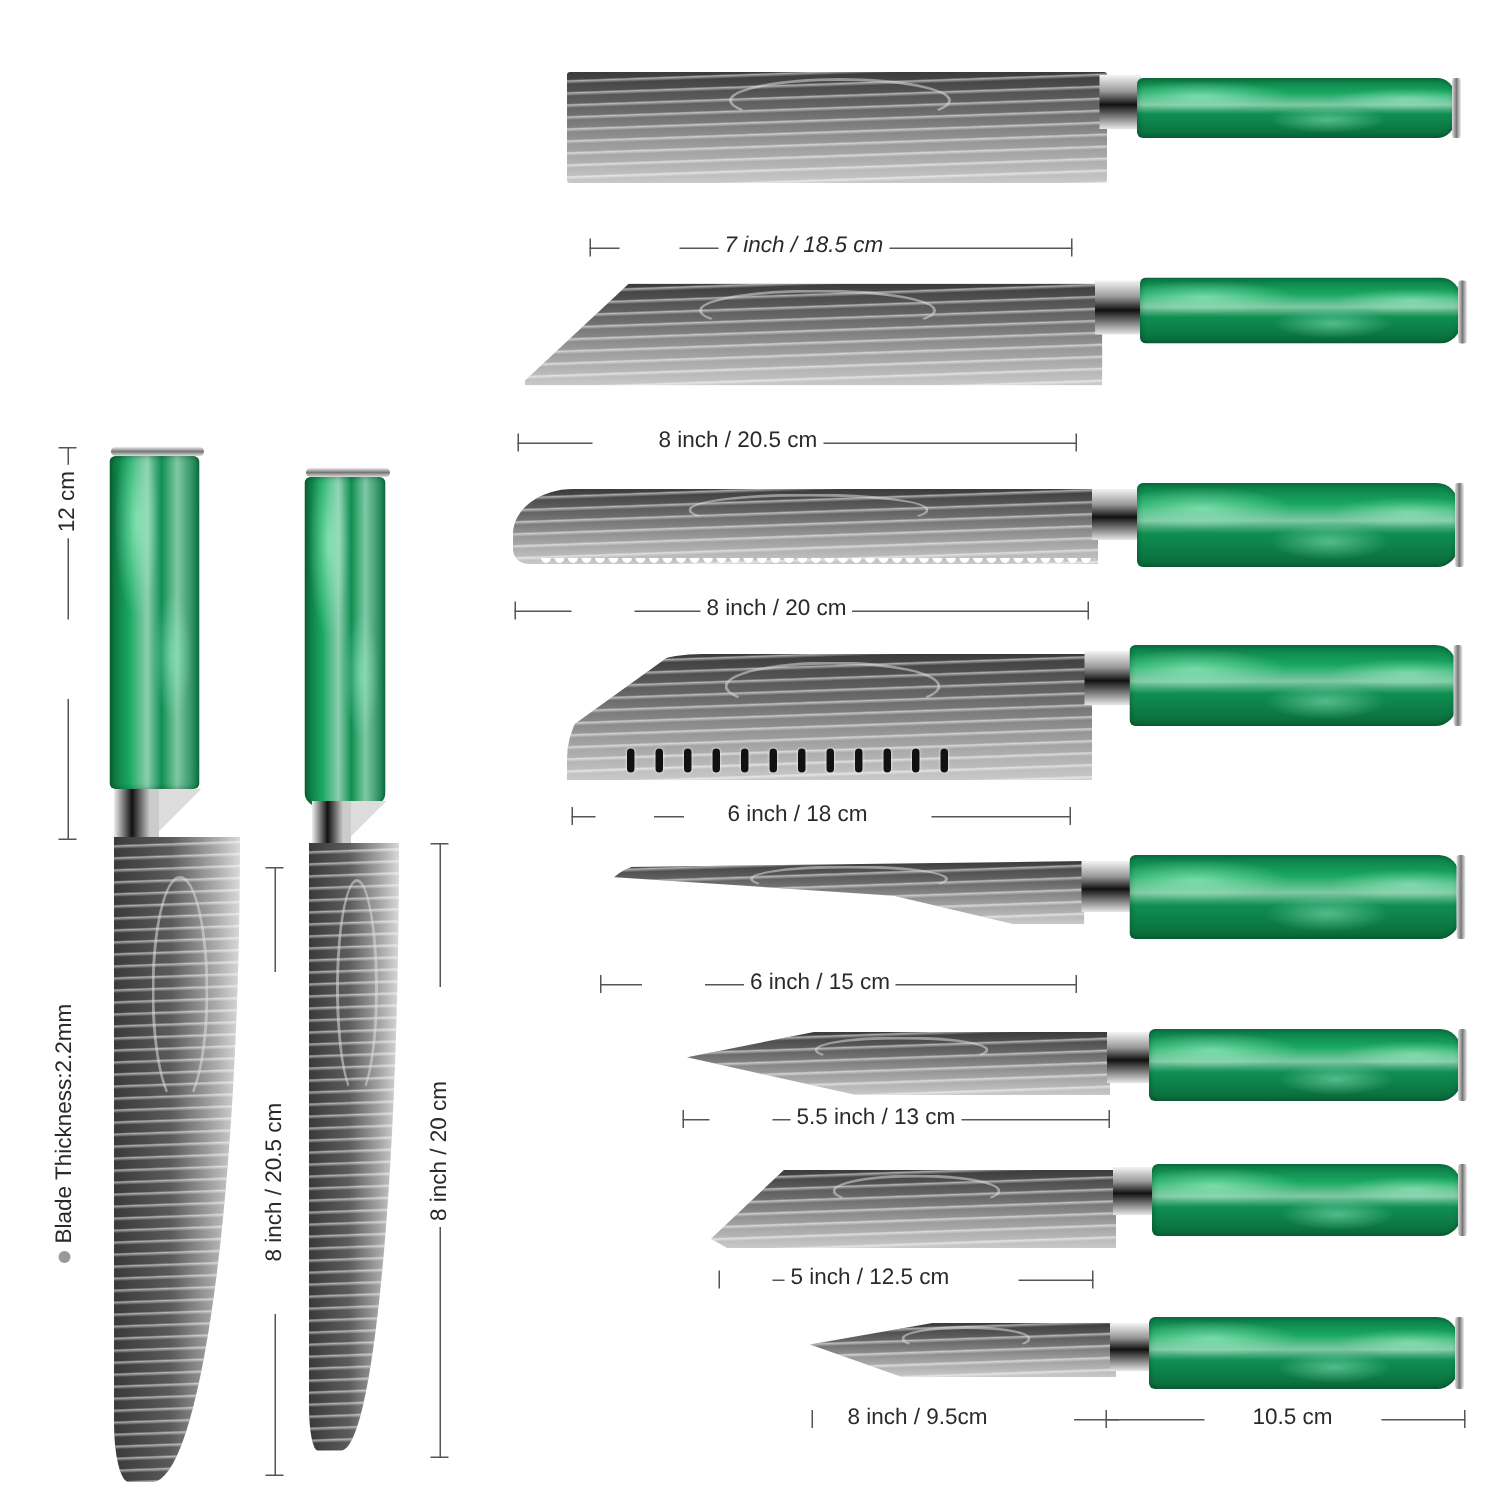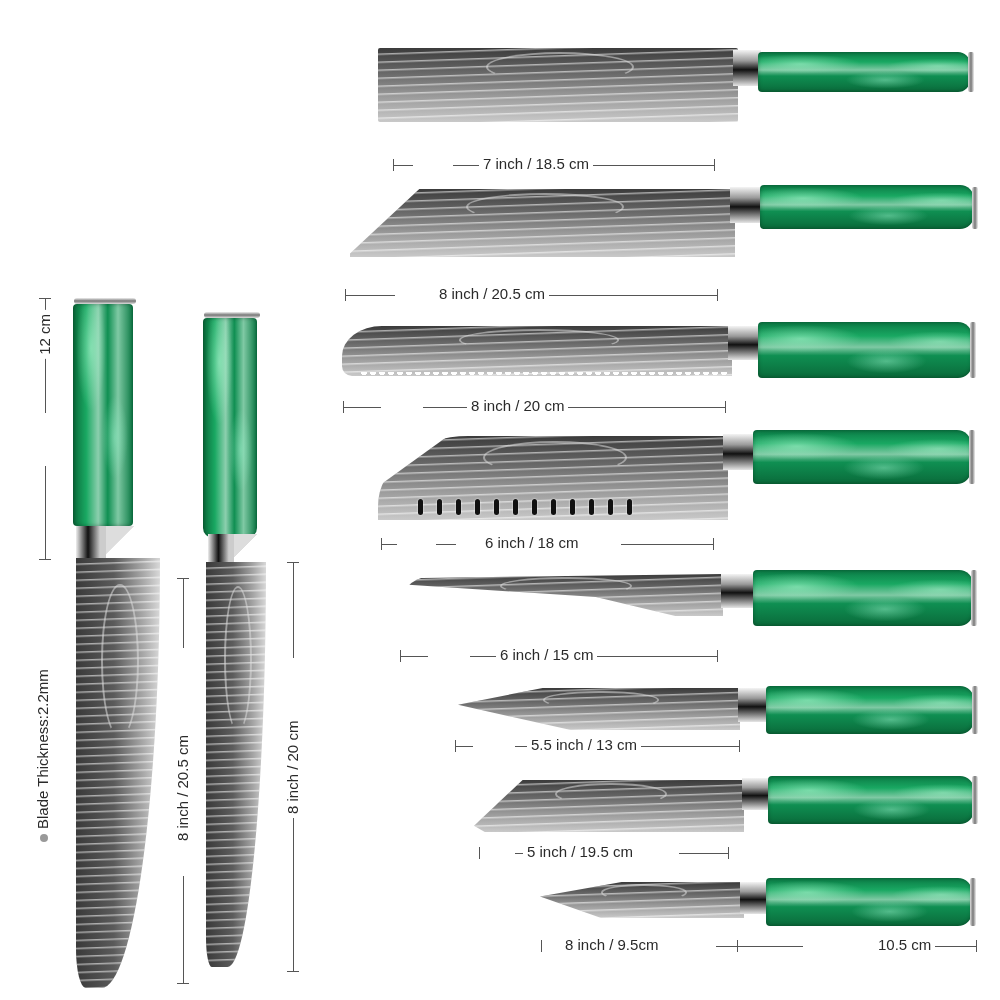--- a/index.html
+++ b/index.html
@@ -83,21 +83,21 @@
   <div class="tick" style="top:409px;"></div>
 </div>
 <div class="vlabel" style="left:284px;top:818px;">8 inch / 20 cm</div>
 
 <div class="knife" style="left:378px;top:46px;width:600px;height:80px;">
   <div class="blade" style="left:0;top:2px;width:360px;height:74px;border-radius:2px;"></div>
   <div class="bolster" style="left:355px;top:4px;width:28px;height:36px;"></div>
   <div class="handle" style="left:380px;top:6px;width:212px;height:40px;border-radius:4px 12px 12px 4px;"></div>
   <div class="cap" style="left:590px;top:6px;width:6px;height:40px;border-radius:2px;"></div>
 </div>
-<div class="dim" style="left:393px;top:158px;width:254px;">
+<div class="dim" style="left:393px;top:158px;width:254px;font-style:italic;">
   <div class="tick" style="left:0;"></div>
   <div class="line" style="left:0;width:20px;"></div>
   <div class="line" style="left:60px;width:262px;"></div>
   <div class="tick" style="left:321px;"></div>
   <div class="label" style="left:86px;">7 inch / 18.5 cm</div>
 </div>
 
 <div class="knife" style="left:350px;top:183px;width:630px;height:80px;">
   <div class="blade" style="left:0;top:6px;width:385px;height:68px;clip-path:polygon(0 95%,18% 0,100% 0,100% 100%,0 100%);"></div>
   <div class="bolster" style="left:380px;top:4px;width:32px;height:36px;"></div>
@@ -188,31 +188,31 @@
   <div class="blade" style="left:0;top:6px;width:270px;height:52px;clip-path:polygon(0 88%,18% 0,100% 0,100% 100%,4% 100%);"></div>
   <div class="bolster" style="left:268px;top:4px;width:28px;height:32px;"></div>
   <div class="handle" style="left:294px;top:2px;width:206px;height:48px;border-radius:4px 14px 14px 4px;"></div>
   <div class="cap" style="left:498px;top:2px;width:6px;height:48px;border-radius:2px;"></div>
 </div>
 <div class="dim" style="left:479px;top:846px;width:250px;">
   <div class="tick" style="left:0;"></div>
   <div class="line" style="left:36px;width:14px;"></div>
   <div class="line" style="left:200px;width:50px;"></div>
   <div class="tick" style="left:249px;"></div>
-  <div class="label" style="left:44px;">5 inch / 19.5 cm</div>
+  <div class="label" style="left:44px;">5 inch / 12.5 cm</div>
 </div>
 
 <div class="knife" style="left:540px;top:876px;width:440px;height:55px;">
   <div class="blade" style="left:0;top:6px;width:204px;height:36px;clip-path:polygon(0 40%,40% 0,100% 0,100% 100%,30% 100%);"></div>
   <div class="bolster" style="left:200px;top:6px;width:28px;height:32px;"></div>
   <div class="handle" style="left:226px;top:2px;width:206px;height:48px;border-radius:4px 14px 14px 4px;"></div>
   <div class="cap" style="left:430px;top:2px;width:6px;height:48px;border-radius:2px;"></div>
 </div>
 <div class="dim" style="left:541px;top:939px;width:436px;">
   <div class="tick" style="left:0;"></div>
   <div class="line" style="left:175px;width:30px;"></div>
   <div class="tick" style="left:196px;"></div>
   <div class="line" style="left:196px;width:66px;"></div>
   <div class="line" style="left:380px;width:56px;"></div>
   <div class="tick" style="left:435px;"></div>
   <div class="label" style="left:20px;">8 inch / 9.5cm</div>
-  <div class="label" style="left:290px;margin-left:43px;">10.5 cm</div>
+  <div class="label" style="left:290px;">10.5 cm</div>
 </div>
 
 </body></html>

